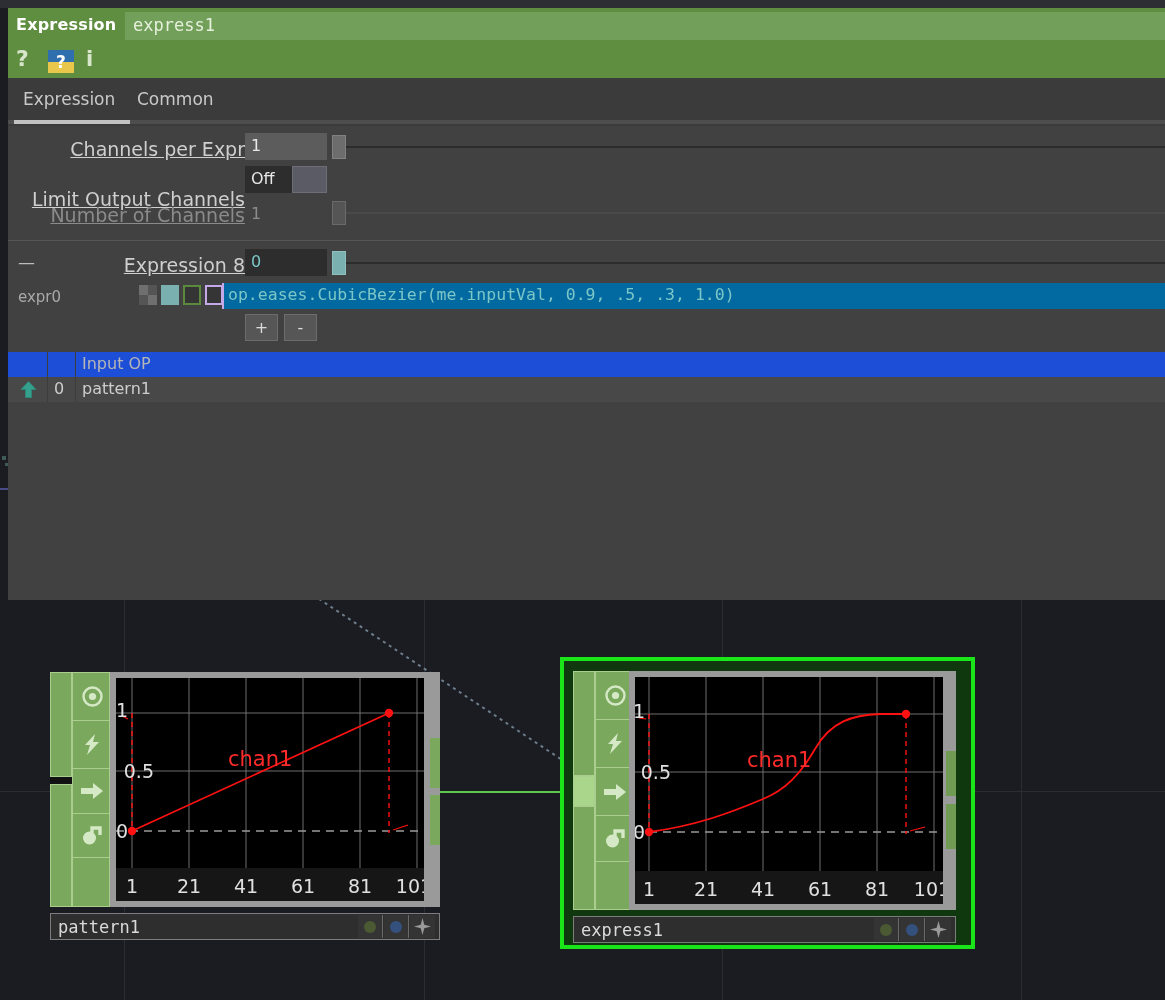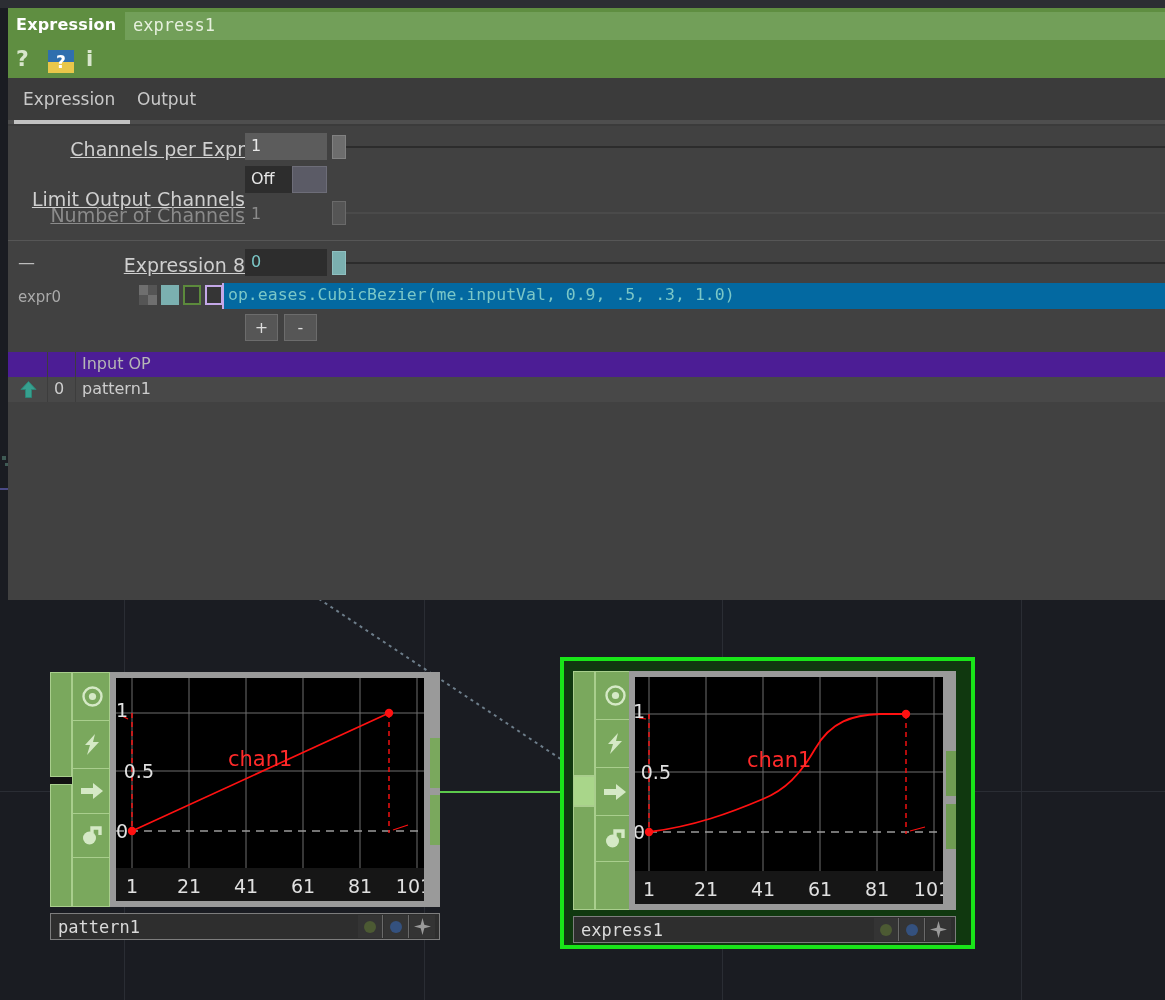--- a/index.html
+++ b/index.html
@@ -68,21 +68,21 @@
 
   
   .pmbtn{position:absolute;top:314px;width:33px;height:27px;background:#565656;border:1px solid #6c6c6c;
          box-sizing:border-box;color:#dcdcdc;font-size:16px;text-align:center;line-height:25px;cursor:pointer;}
   .pmbtn.plus{left:245px;}
   .pmbtn.minus{left:284px;}
 
   
   .tbl{position:absolute;left:8px;top:352px;width:1157px;}
   .trow{position:relative;height:25px;width:1157px;}
-  .trow.head{background:#4c1d95;}
+  .trow.head{background:#1d4ed8;}
   .trow.body{background:#484848;}
   .tc{position:absolute;top:0;height:25px;box-sizing:border-box;color:#cdcdcd;font-size:16px;
       padding:2px 0 0 6px;border-right:1px solid #3d3d3d;}
   .tc.c0{left:0;width:40px;padding-left:0;}
   .tc.c1{left:40px;width:28px;}
   .tc.c2{left:68px;width:1089px;border-right:none;}
   .tc.head{color:#b6b6b6;}
   .uparrow{position:absolute;left:11px;top:3px;width:19px;height:19px;}
 
   
@@ -138,21 +138,21 @@
           <rect x="0" y="12" width="26" height="11" fill="#e9c košu"></rect>
           <rect x="0" y="12" width="26" height="11" fill="#e9c74a"></rect>
           <text x="13" y="18" font-size="17" font-weight="bold" fill="#ffffff" text-anchor="middle" font-family="DejaVu Sans, sans-serif">?</text>
         </svg>
       </div>
       <div class="ii">i</div>
     </div>
 
     <div class="tabrow">
       <div class="tab t0">Expression</div>
-      <div class="tab t1">Output</div>
+      <div class="tab t1">Common</div>
     </div>
     <div class="tabunder"></div>
     <div class="tabunder-active"></div>
 
     <div class="prow" style="top:133px;">
       <div class="plabel" style="right:920px;">Channels per Expr</div>
       <div class="pfield" style="left:237px;width:82px;">1</div>
       <div class="phandle" style="left:324px;top:2px;"></div>
       <div class="ptrack" style="left:338px;top:13px;width:819px;"></div>
     </div>

